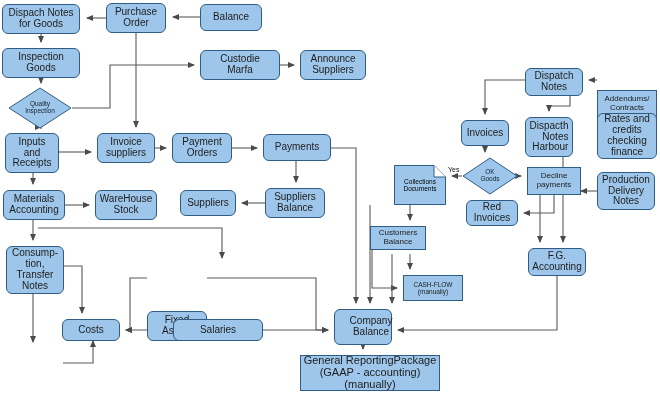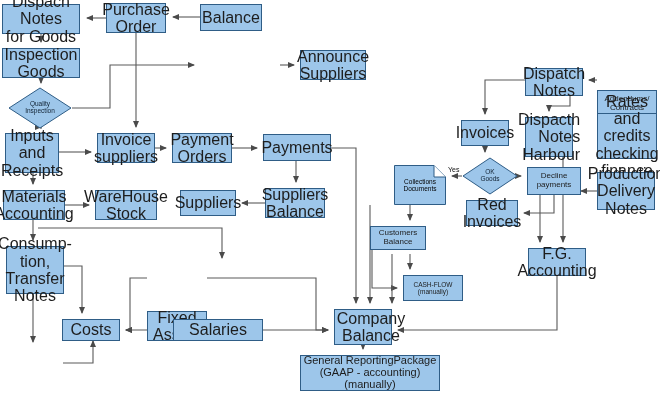--- a/index.html
+++ b/index.html
@@ -22,21 +22,21 @@
     justify-content:center;
     text-align:center;
     line-height:1.08;
     font-size:10px;
     letter-spacing:0px;
     z-index:3;
   }
   .node span{display:block;padding:0 2px;}
   .fs-sm{font-size:8px;}
   .fs-xs{font-size:6.5px;}
-  .fs-md{font-size:16px;}
+  .fs-md{font-size:10px;border-radius:6px;}
   .fs-lg{font-size:11px;}
 
   
   .diamond{
     position:absolute;
     background:transparent;
     border:none;
     z-index:3;
     display:flex;align-items:center;justify-content:center;
   }
@@ -184,20 +184,23 @@
   </div>
 
   <div class="node fs-md" style="left:200px;top:4px;width:62px;height:27px;">
     <span>Balance</span>
   </div>
 
   <div class="node fs-md" style="left:2px;top:48px;width:78px;height:30px;">
     <span>Inspection<br>Goods</span>
   </div>
 
+  <div class="node fs-md" style="left:200px;top:50px;width:80px;height:30px;">
+    <span>Custodie<br>Marfa</span>
+  </div>
 
   <div class="node fs-md" style="left:300px;top:50px;width:66px;height:30px;">
     <span>Announce<br>Suppliers</span>
   </div>
 
   <div class="diamond" style="left:8px;top:87px;width:64px;height:42px;">
     <svg class="dshape" viewBox="0 0 64 42">
       <polygon points="32,1 63,21 32,41 1,21" fill="#9dc6ea" stroke="#2f5d86" stroke-width="1"></polygon>
     </svg>
     <div class="dlabel">Quality<br>Inspection</div>

